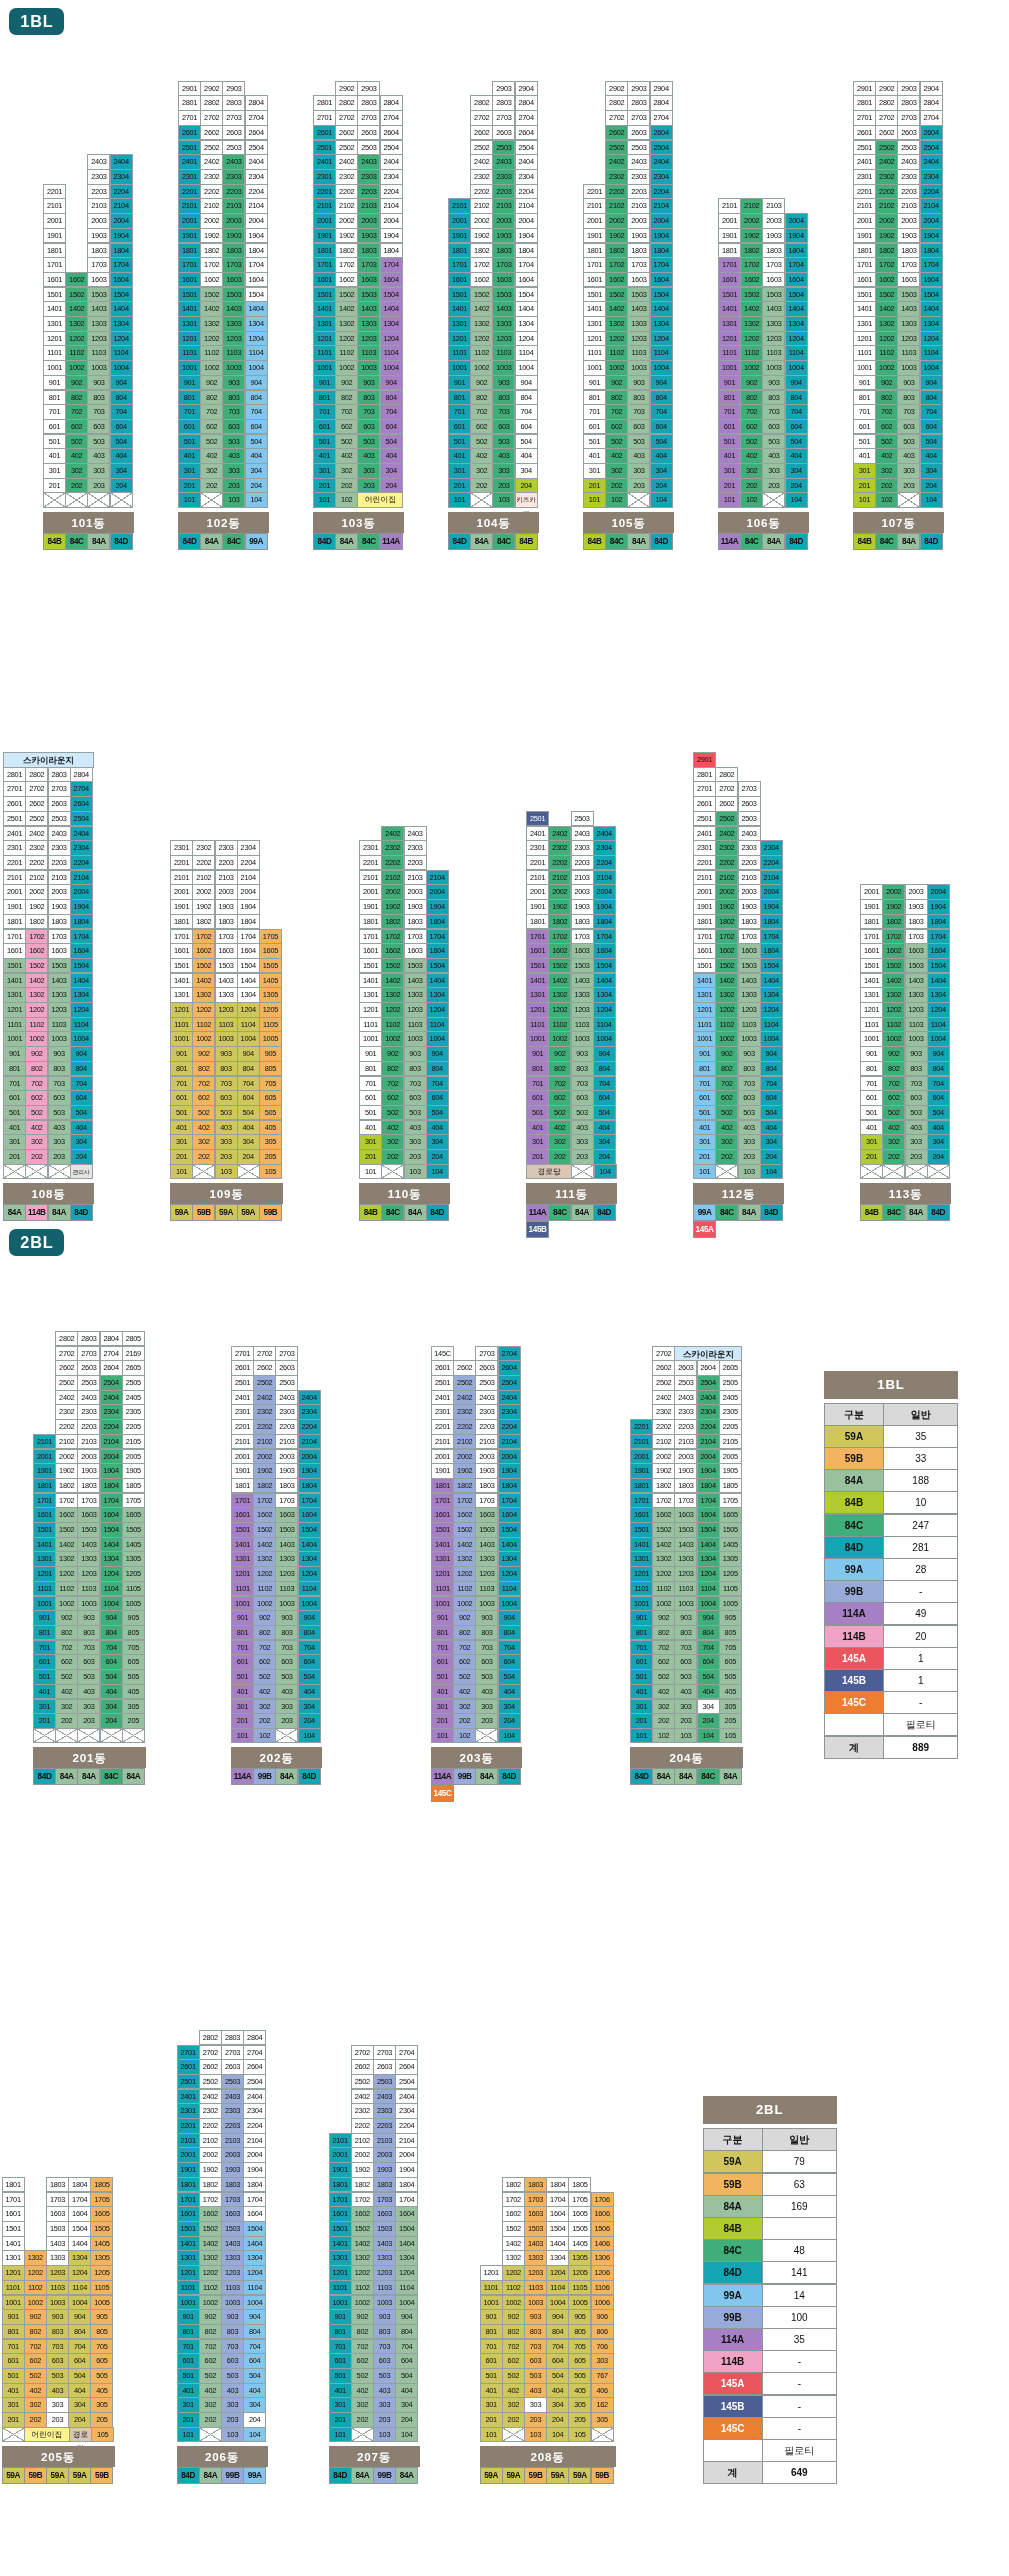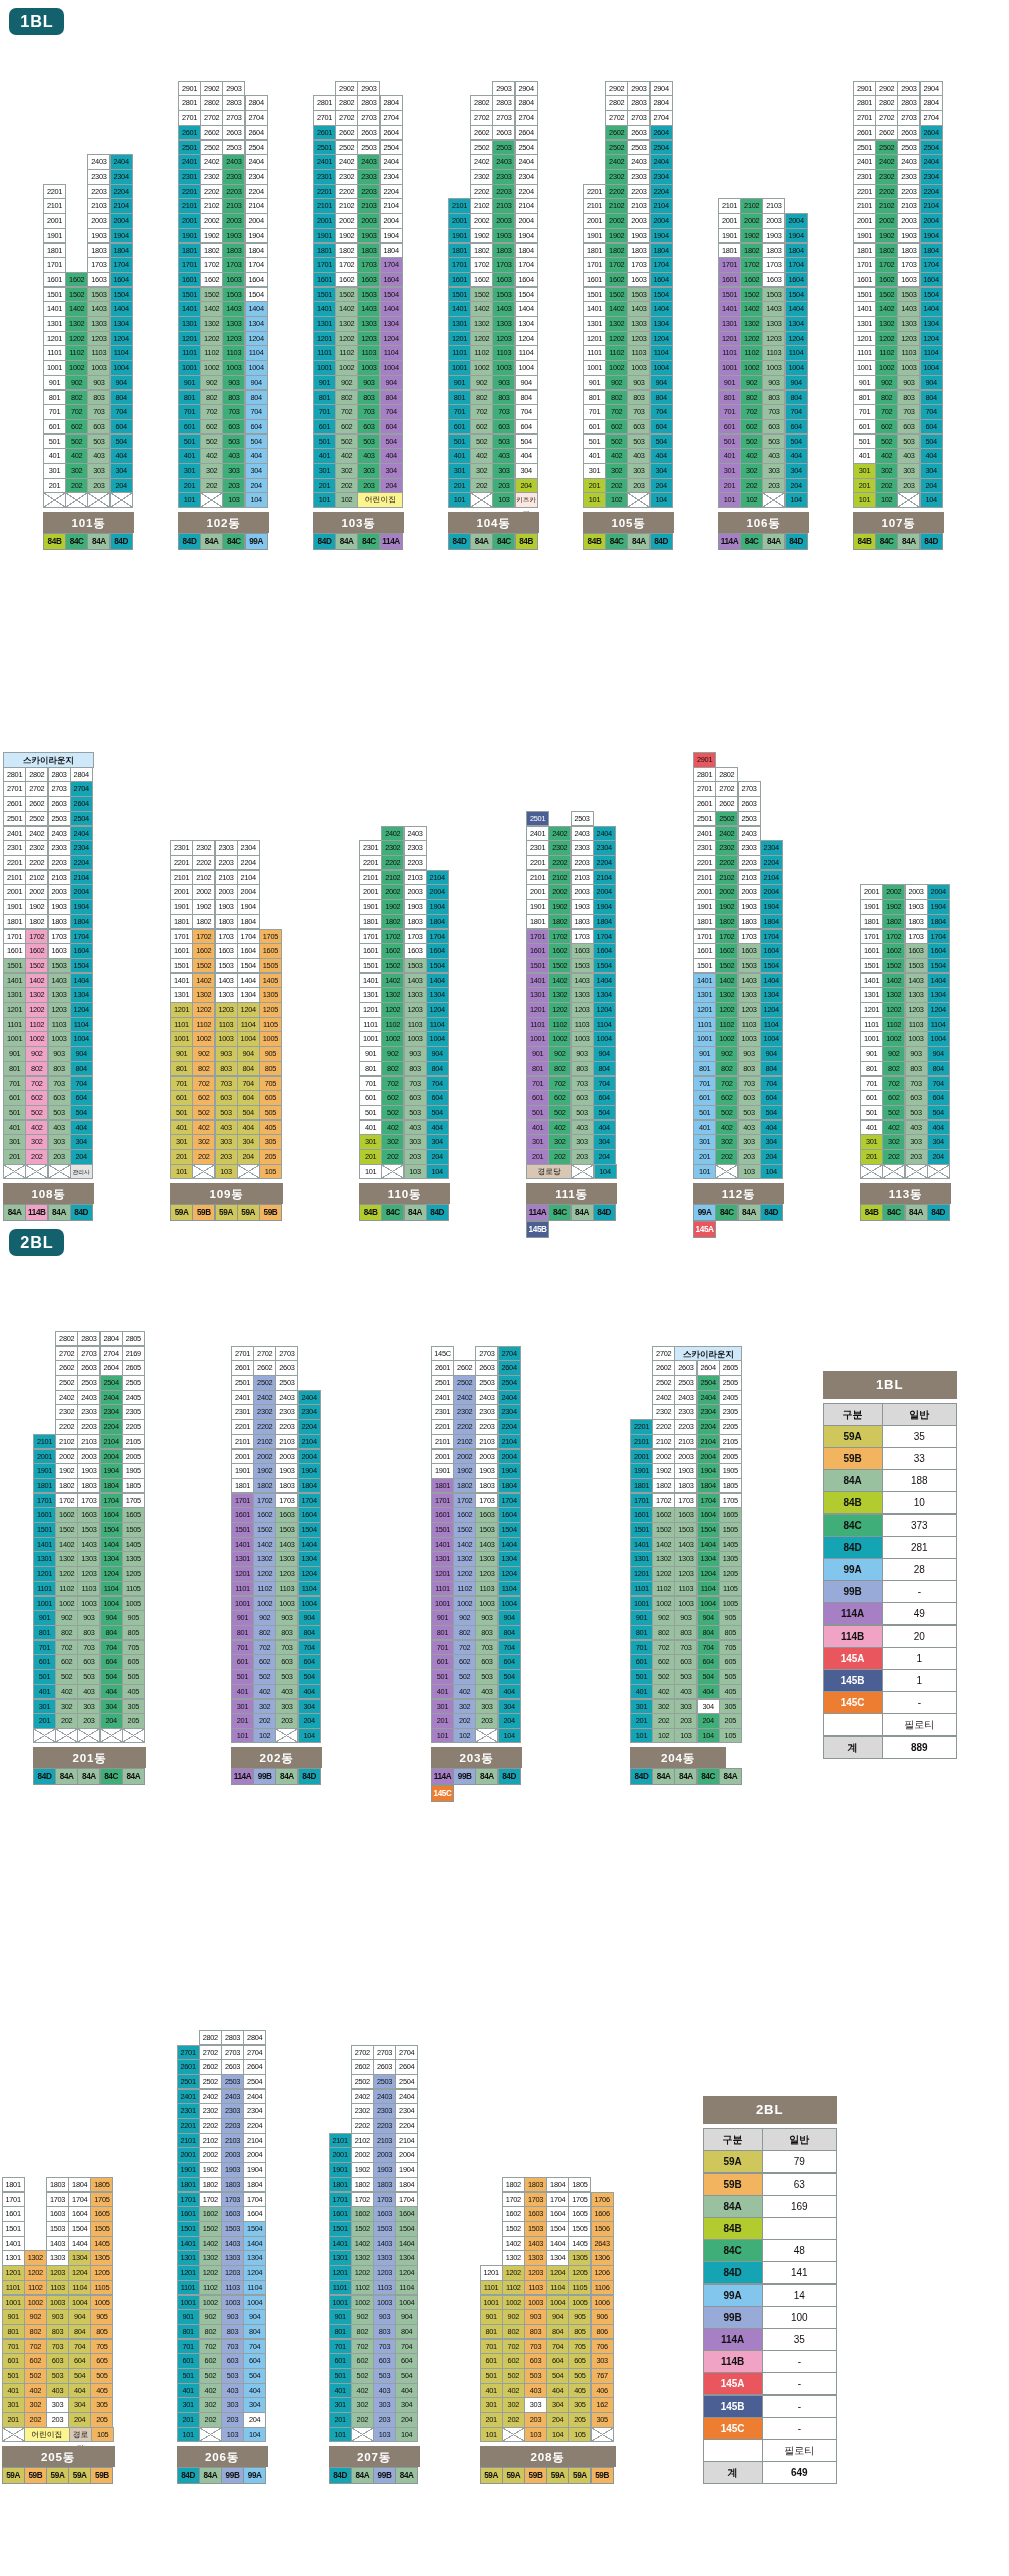--- a/index.html
+++ b/index.html
@@ -2992,21 +2992,21 @@
             <div class="c" style="background: rgb(153, 193, 159);">205</div>
           </div>
           <div class="r">
             <div class="c" style="background: rgb(20, 164, 180);">101</div>
             <div class="c" style="background: rgb(153, 193, 159);">102</div>
             <div class="c" style="background: rgb(153, 193, 159);">103</div>
             <div class="c" style="background: rgb(63, 174, 121);">104</div>
             <div class="c" style="background: rgb(153, 193, 159);">105</div>
           </div>
         </div>
-        <div class="bar" style="width: 96px;">204동</div>
+        <div class="bar" style="width: 113px;">204동</div>
         <div class="lgr">
           <div class="lg" style="background: rgb(20, 164, 180);">84D</div>
           <div class="lg" style="background: rgb(153, 193, 159);">84A</div>
           <div class="lg" style="background: rgb(153, 193, 159);">84A</div>
           <div class="lg" style="background: rgb(63, 174, 121);">84C</div>
           <div class="lg" style="background: rgb(153, 193, 159);">84A</div>
         </div>
       </div>
       <div class="tbl" style="margin-left: 81px; margin-top: 39px; align-self: flex-start;">
         <div class="tbar">1BL</div>
@@ -3026,21 +3026,21 @@
         <div class="trow">
           <div class="tc l" style="background: rgb(153, 193, 159);">84A</div>
           <div class="tc v">188</div>
         </div>
         <div class="trow">
           <div class="tc l" style="background: rgb(178, 203, 46);">84B</div>
           <div class="tc v">10</div>
         </div>
         <div class="trow">
           <div class="tc l" style="background: rgb(63, 174, 121);">84C</div>
-          <div class="tc v">373</div>
+          <div class="tc v">247</div>
         </div>
         <div class="trow">
           <div class="tc l" style="background: rgb(20, 164, 180);">84D</div>
           <div class="tc v">281</div>
         </div>
         <div class="trow">
           <div class="tc l" style="background: rgb(131, 198, 237);">99A</div>
           <div class="tc v">28</div>
         </div>
         <div class="trow">
@@ -3600,21 +3600,21 @@
             <div class="c">1504</div>
             <div class="c">1505</div>
             <div class="c" style="background: rgb(243, 180, 95);">1506</div>
           </div>
           <div class="r">
             <div class="sp"></div>
             <div class="c">1402</div>
             <div class="c" style="background: rgb(243, 180, 95);">1403</div>
             <div class="c">1404</div>
             <div class="c">1405</div>
-            <div class="c" style="background: rgb(243, 180, 95);">2643</div>
+            <div class="c" style="background: rgb(243, 180, 95);">1406</div>
           </div>
           <div class="r">
             <div class="sp"></div>
             <div class="c">1302</div>
             <div class="c" style="background: rgb(243, 180, 95);">1303</div>
             <div class="c">1304</div>
             <div class="c" style="background: rgb(207, 199, 92);">1305</div>
             <div class="c" style="background: rgb(243, 180, 95);">1306</div>
           </div>
           <div class="r">

